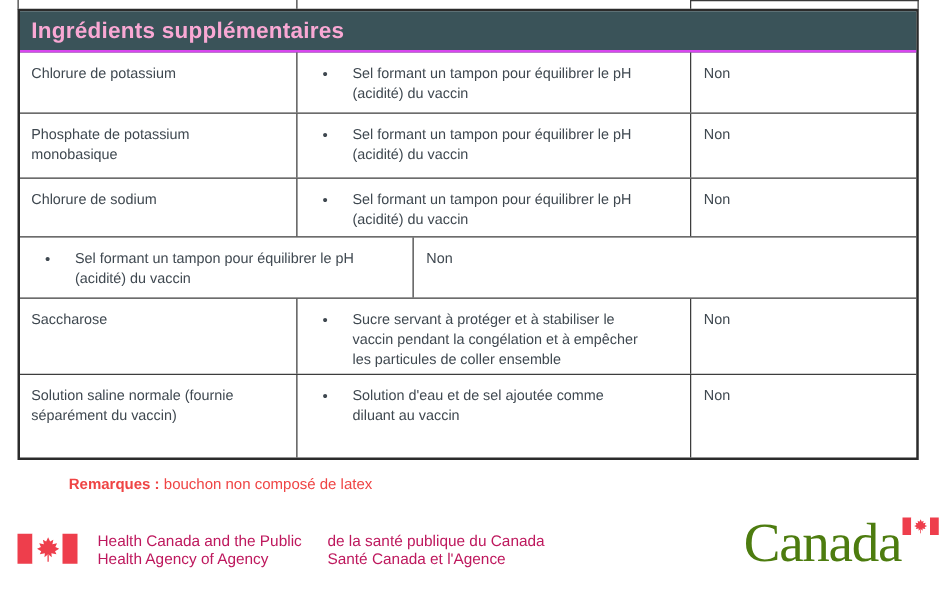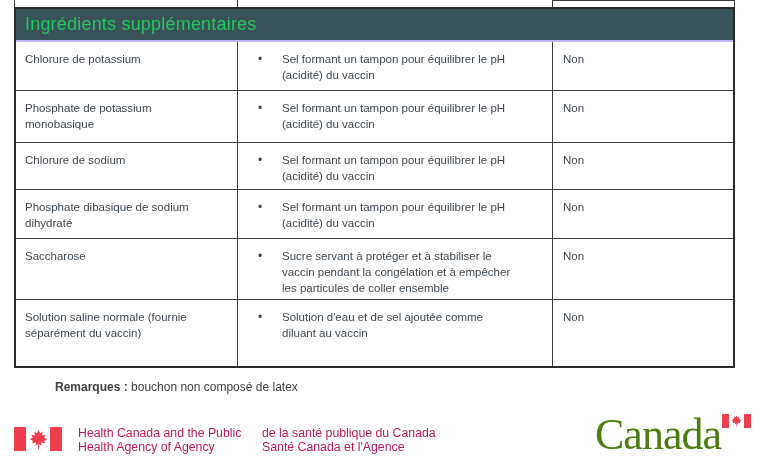--- a/index.html
+++ b/index.html
@@ -18,27 +18,27 @@
   .remnant .hline { position:absolute; top:0; left:538px; width:183px; height:1px; background:#3a3a3a; }
 
   
   .doc-table {
     position:absolute; left:14px; top:7px; width:721px;
     border:2px solid #2b2b2b;
     background:#fff;
   }
   .table-header {
     background:#3a5359;
-    border-bottom:2px solid #c4b5fd;
+    border-bottom:2px solid #d946ef;
     height:33px;
     line-height:31px;
     padding-left:9px;
-    color:#22c55e;
+    color:#f9a8d4;
     font-size:18px;
-    font-weight:normal;
+    font-weight:bold;
     letter-spacing:0.2px;
   }
   .trow { display:flex; border-bottom:1px solid #3d3d3d; }
   .trow:last-child { border-bottom:none; }
   .r0 { min-height:49px; } .r1 { min-height:52px; } .r2 { min-height:47px; }
   .r3 { min-height:49px; } .r4 { min-height:61px; } .r5 { min-height:66px; }
 
   .cell { font-size:11.5px; line-height:16px; }
   .cell-ingredient {
     flex:0 0 222px; border-right:1px solid #3d3d3d;
@@ -48,21 +48,21 @@
     flex:0 0 315px; border-right:1px solid #3d3d3d;
     padding:9px 0 0 0;
     display:flex; align-items:flex-start;
   }
   .bullet { flex:0 0 24px; margin-left:20px; font-size:12px; line-height:16px; }
   .purpose-lines { flex:1; padding-right:6px; }
   .cell-answer { flex:1; padding:9px 0 0 10px; }
   .line { white-space:nowrap; }
 
   
-  .remarks { position:absolute; left:15px; top:380px; font-size:12px; color:#404040;padding-left:40px; }
+  .remarks { position:absolute; left:15px; top:380px; font-size:12px; color:#ef4444;padding-left:40px; }
   .remarks b { font-weight:bold; }
 
   
   .flag { position:absolute; left:14px; top:427px; width:48px; height:24px; display:flex; }
   .flag .bar { width:12px; background:#ee3e4c; }
   .flag .field { width:24px; background:#fff; display:flex; align-items:center; justify-content:center; }
   .flag svg { display:block; }
 
   .fip-text { position:absolute; top:426px; font-size:12.3px; line-height:14px; color:#be185d; }
   .fip-en { left:78px; }
@@ -134,24 +134,20 @@
       <span class="bullet">•</span>
       <div class="purpose-lines">
         <div class="line">Sel formant un tampon pour équilibrer le pH</div>
         <div class="line">(acidité) du vaccin</div>
       </div>
     </div>
     <div class="cell cell-answer">Non</div>
   </div>
 
   <div class="trow r3">
-    <div class="cell cell-ingredient">
-      <div class="line">Phosphate dibasique de sodium</div>
-      <div class="line">dihydraté</div>
-    </div>
     <div class="cell cell-purpose">
       <span class="bullet">•</span>
       <div class="purpose-lines">
         <div class="line">Sel formant un tampon pour équilibrer le pH</div>
         <div class="line">(acidité) du vaccin</div>
       </div>
     </div>
     <div class="cell cell-answer">Non</div>
   </div>
 

